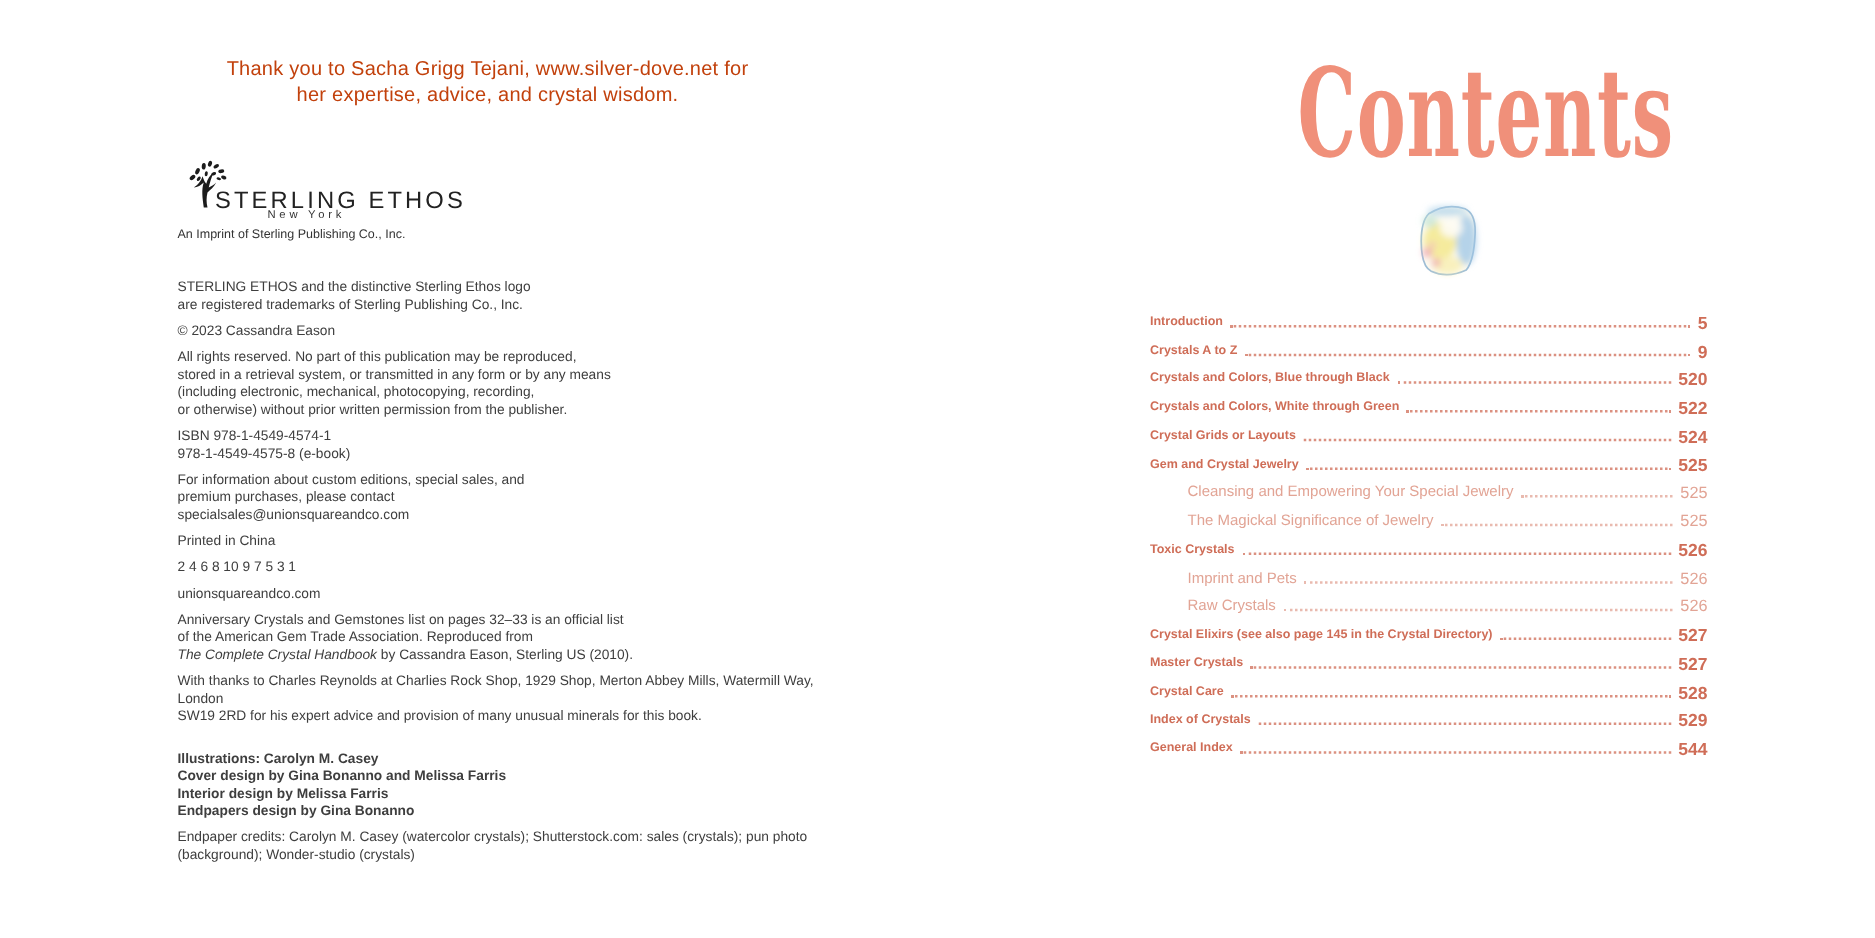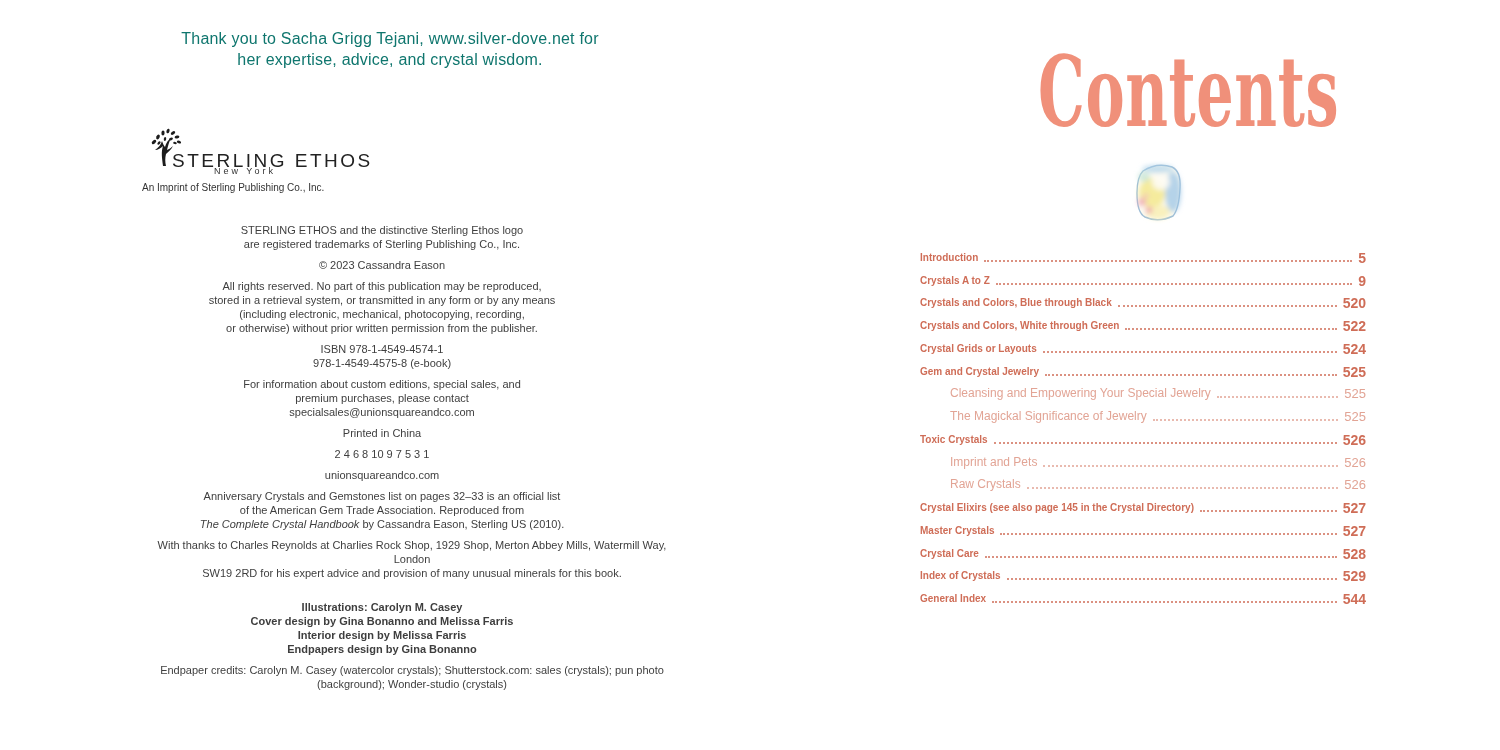--- a/index.html
+++ b/index.html
@@ -6,43 +6,43 @@
   .canvas{
     position:relative;
     width:1500px;height:750px;
     background:#ffffff;
     overflow:hidden;
     font-family:"Liberation Sans", sans-serif;
     color:#3e3e3e;
   }
   
   .dedication{
-    position:absolute;left:170px;top:28px;width:440px;
-    text-align:center;font-size:16px;line-height:21px;color:#0f766e;
+    position:absolute;left:170px;top:45px;width:440px;
+    text-align:center;font-size:16px;line-height:21px;color:#c2410c;
     letter-spacing:.2px;
   }
   .publisher{position:absolute;left:142px;top:126px;width:300px;}
   .logo-tree{position:absolute;left:6px;top:2px;}
   .publisher-name{
     position:absolute;left:30px;top:24px;font-size:19px;letter-spacing:2.5px;
     color:#222;white-space:nowrap;
   }
   .publisher-city{
     position:absolute;left:44px;top:40px;font-size:9px;letter-spacing:3px;color:#333;
     white-space:nowrap;
     margin-left:28px;
   }
   .publisher-imprint{
     position:absolute;left:0;top:56px;font-size:10px;color:#333;white-space:nowrap;
   }
   .colophon{
     position:absolute;left:142px;top:223px;width:480px;
     font-size:11px;line-height:14px;color:#3e3e3e;
   }
-  .colophon p{margin:0 0 7px 0;text-align:center;}
+  .colophon p{margin:0 0 7px 0;}
   .colophon .line{display:block;}
   .colophon .mt-lg{margin-top:20px;font-weight:bold;}
   .wide{width:540px;}
   .italic{font-style:italic;}
   
   .contents-title{
     position:absolute;left:958px;top:42px;width:400px;height:110px;
     text-align:center;
     font-family:"DejaVu Serif","Liberation Serif",serif;
     font-weight:700;font-size:98px;line-height:100px;

